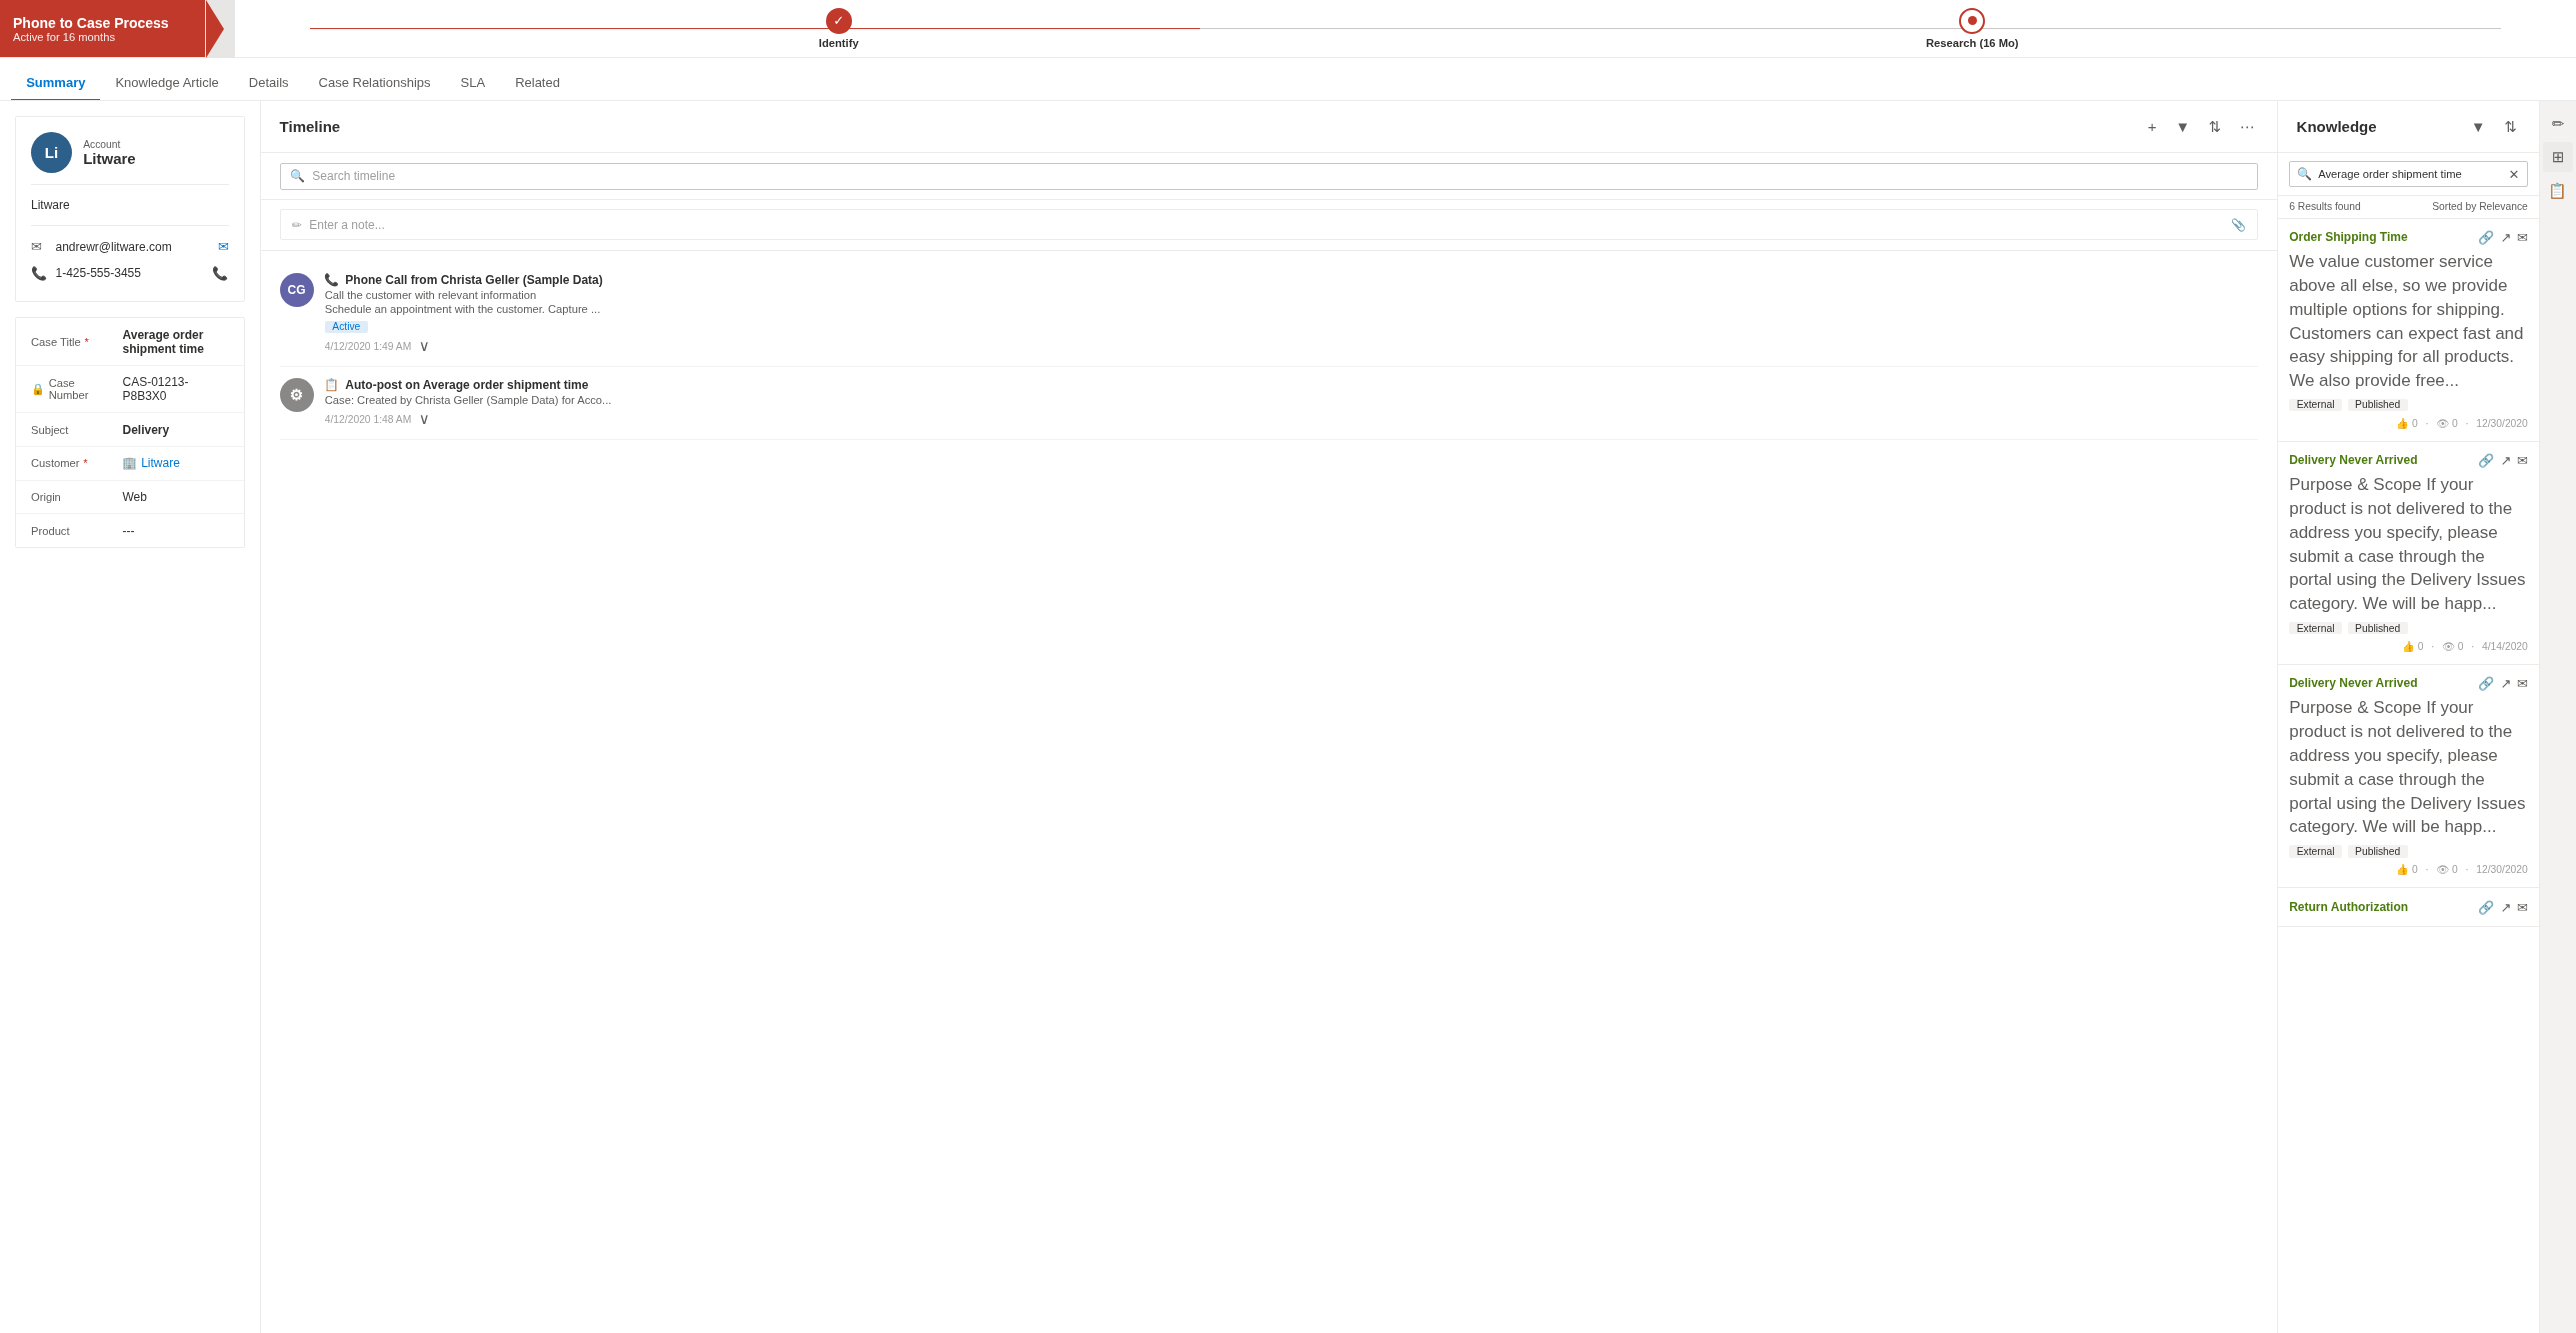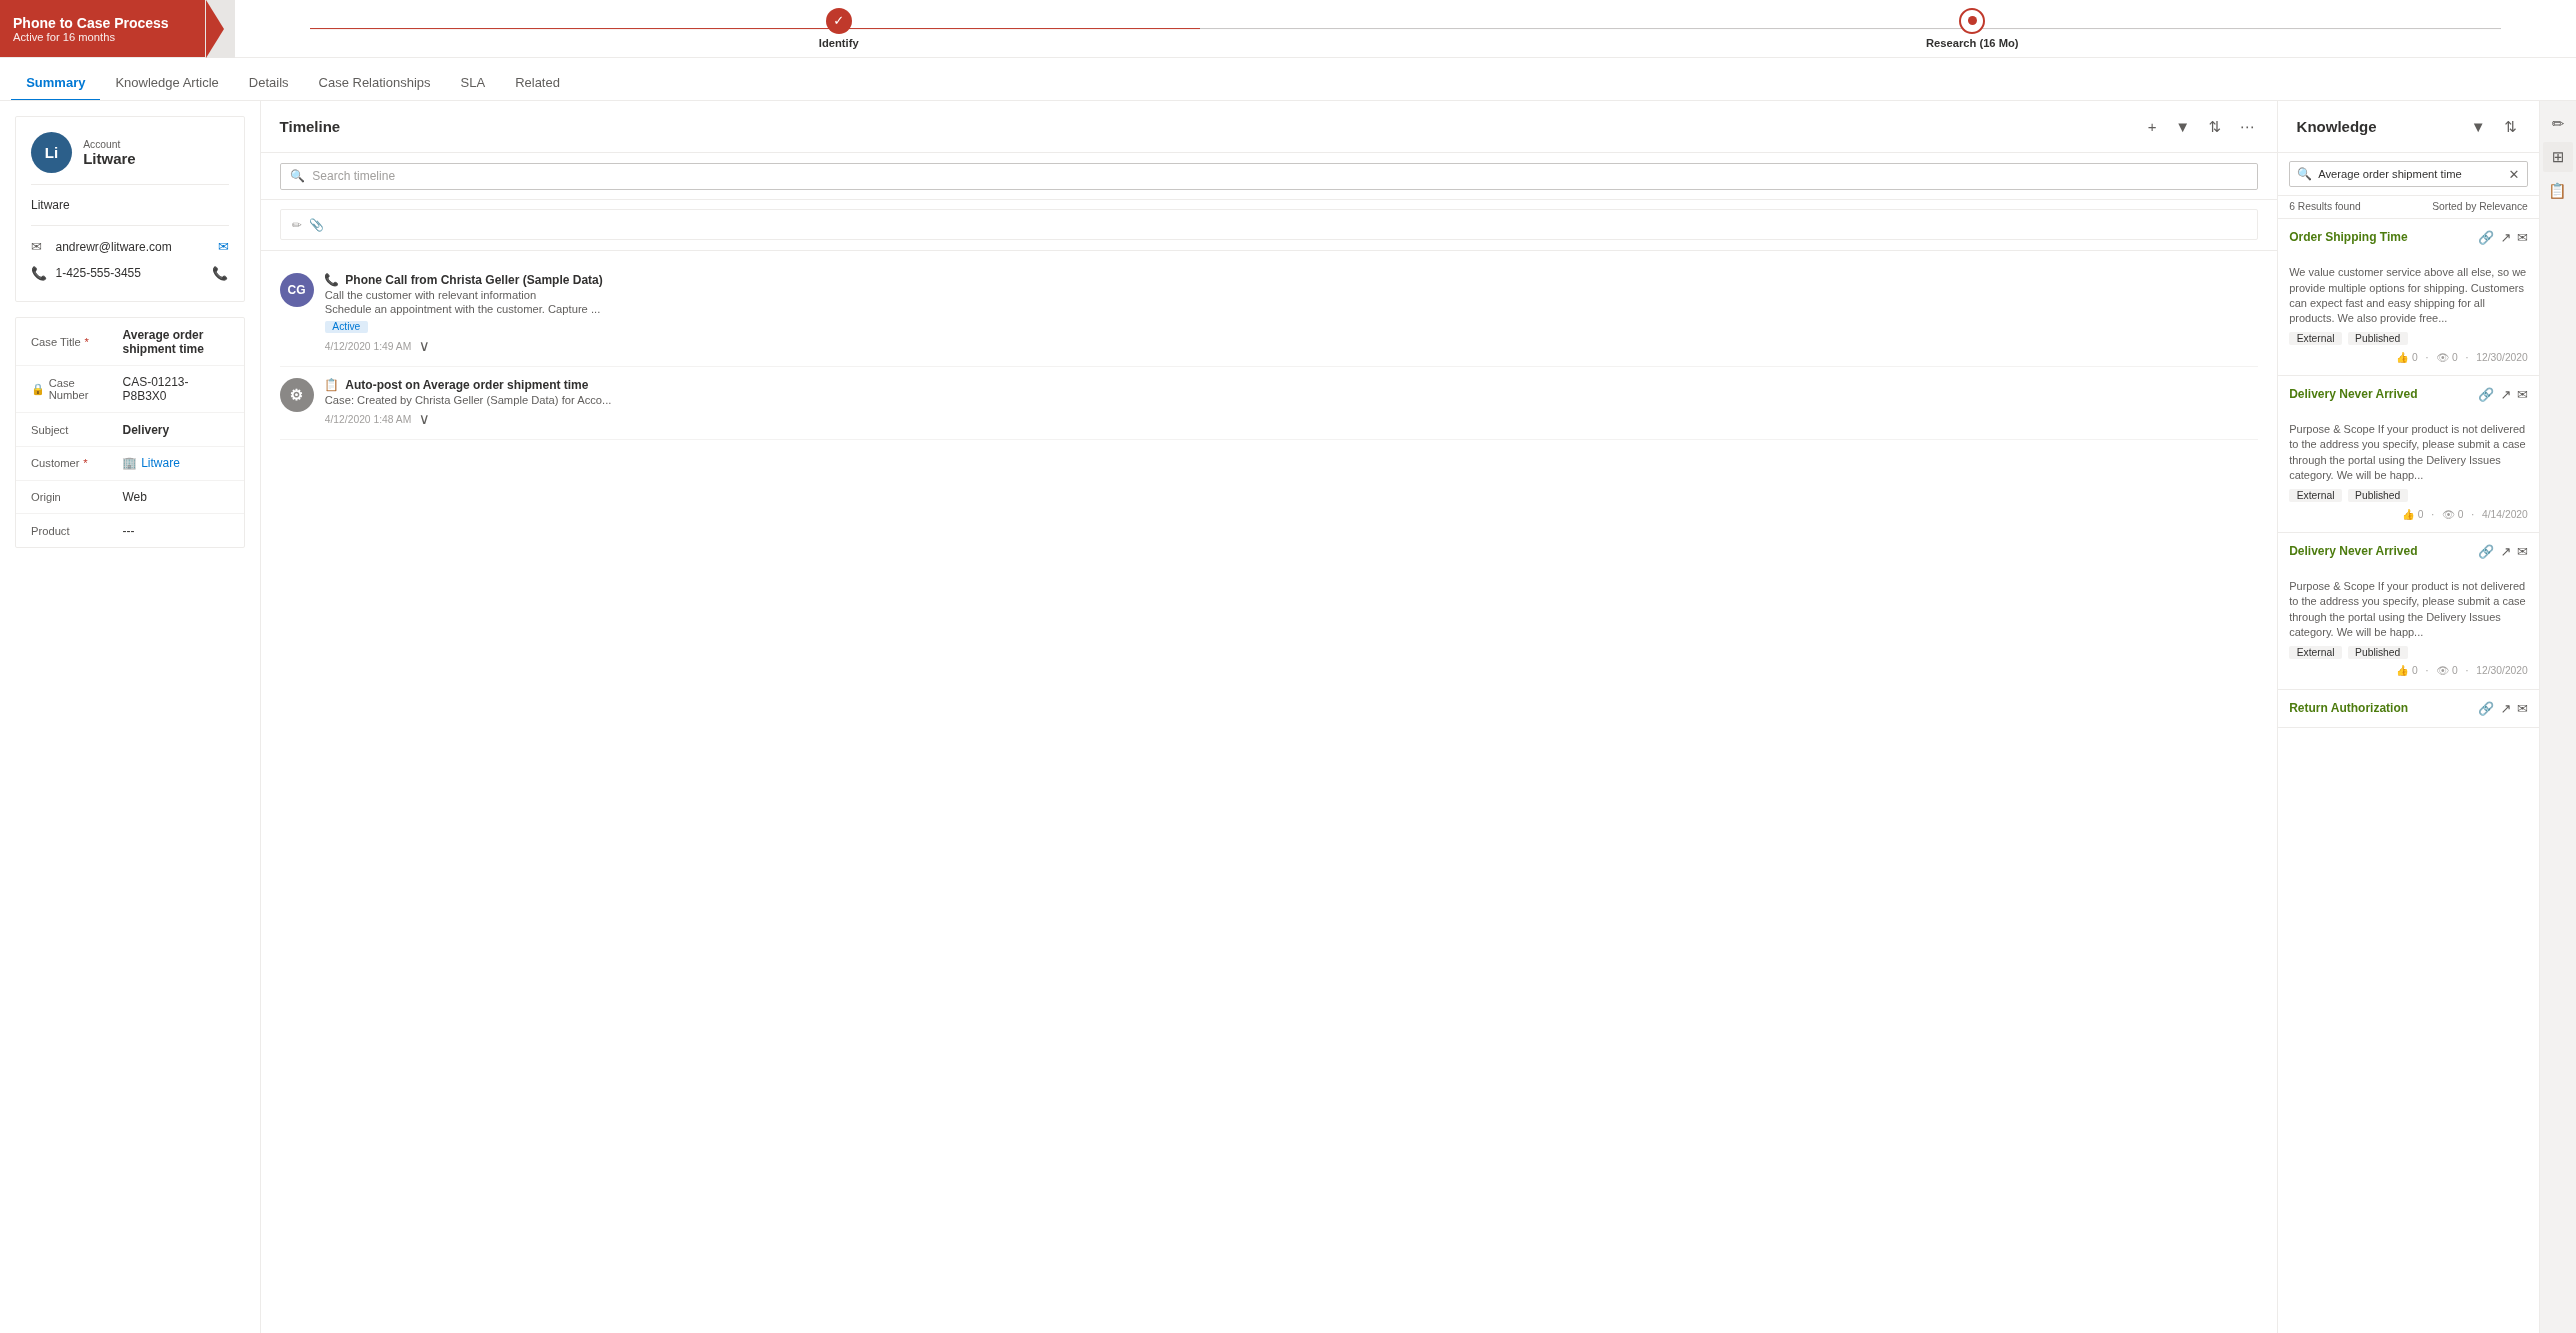--- a/index.html
+++ b/index.html
@@ -366,21 +366,21 @@
     }
     .knowledge-item-header {
       display: flex;
       align-items: flex-start;
       justify-content: space-between;
       gap: 7.5px;
     }
     .knowledge-item-title { font-weight: 600; font-size: 12px; color: #4d7c0f; flex: 1; }
     .knowledge-item-actions { display: flex; gap: 5.6px; color: #605e5c; font-size: 13px; flex-shrink: 0; }
     .knowledge-item-actions span { cursor: pointer; }
-    .knowledge-item-body { font-size: 11px; color: #605e5c; margin-top: 20px; line-height: 1.4; }
+    .knowledge-item-body { font-size: 17px; color: #605e5c; margin-top: 5px; line-height: 1.4; }
     .knowledge-tags { display: flex; gap: 5.6px; margin-top: 5.6px; }
     .knowledge-tag {
       background: #f3f2f1;
       color: #323130;
       border-radius: 1.9px;
       padding: 0.9px 7.5px;
       font-size: 10.3px;
     }
     .knowledge-item-footer {
       display: flex;
@@ -532,20 +532,21 @@
     </div>
     <div class="timeline-search">
       <div class="search-box">
         <span style="color:#a19f9d;">🔍</span>
         <input type="text" placeholder="Search timeline" style="">
       </div>
     </div>
     <div class="note-input-area">
       <div class="note-input">
         <span style="color:#a19f9d;">✏</span>
+        <span class="note-input-text">Enter a note...</span>
         <span class="note-attach-icon">📎</span>
       </div>
     </div>
     <div class="timeline-items">
 
       <div class="timeline-item">
         <div class="timeline-avatar cg">CG</div>
         <div class="timeline-content">
           <div class="timeline-title">
             <span>📞</span>

